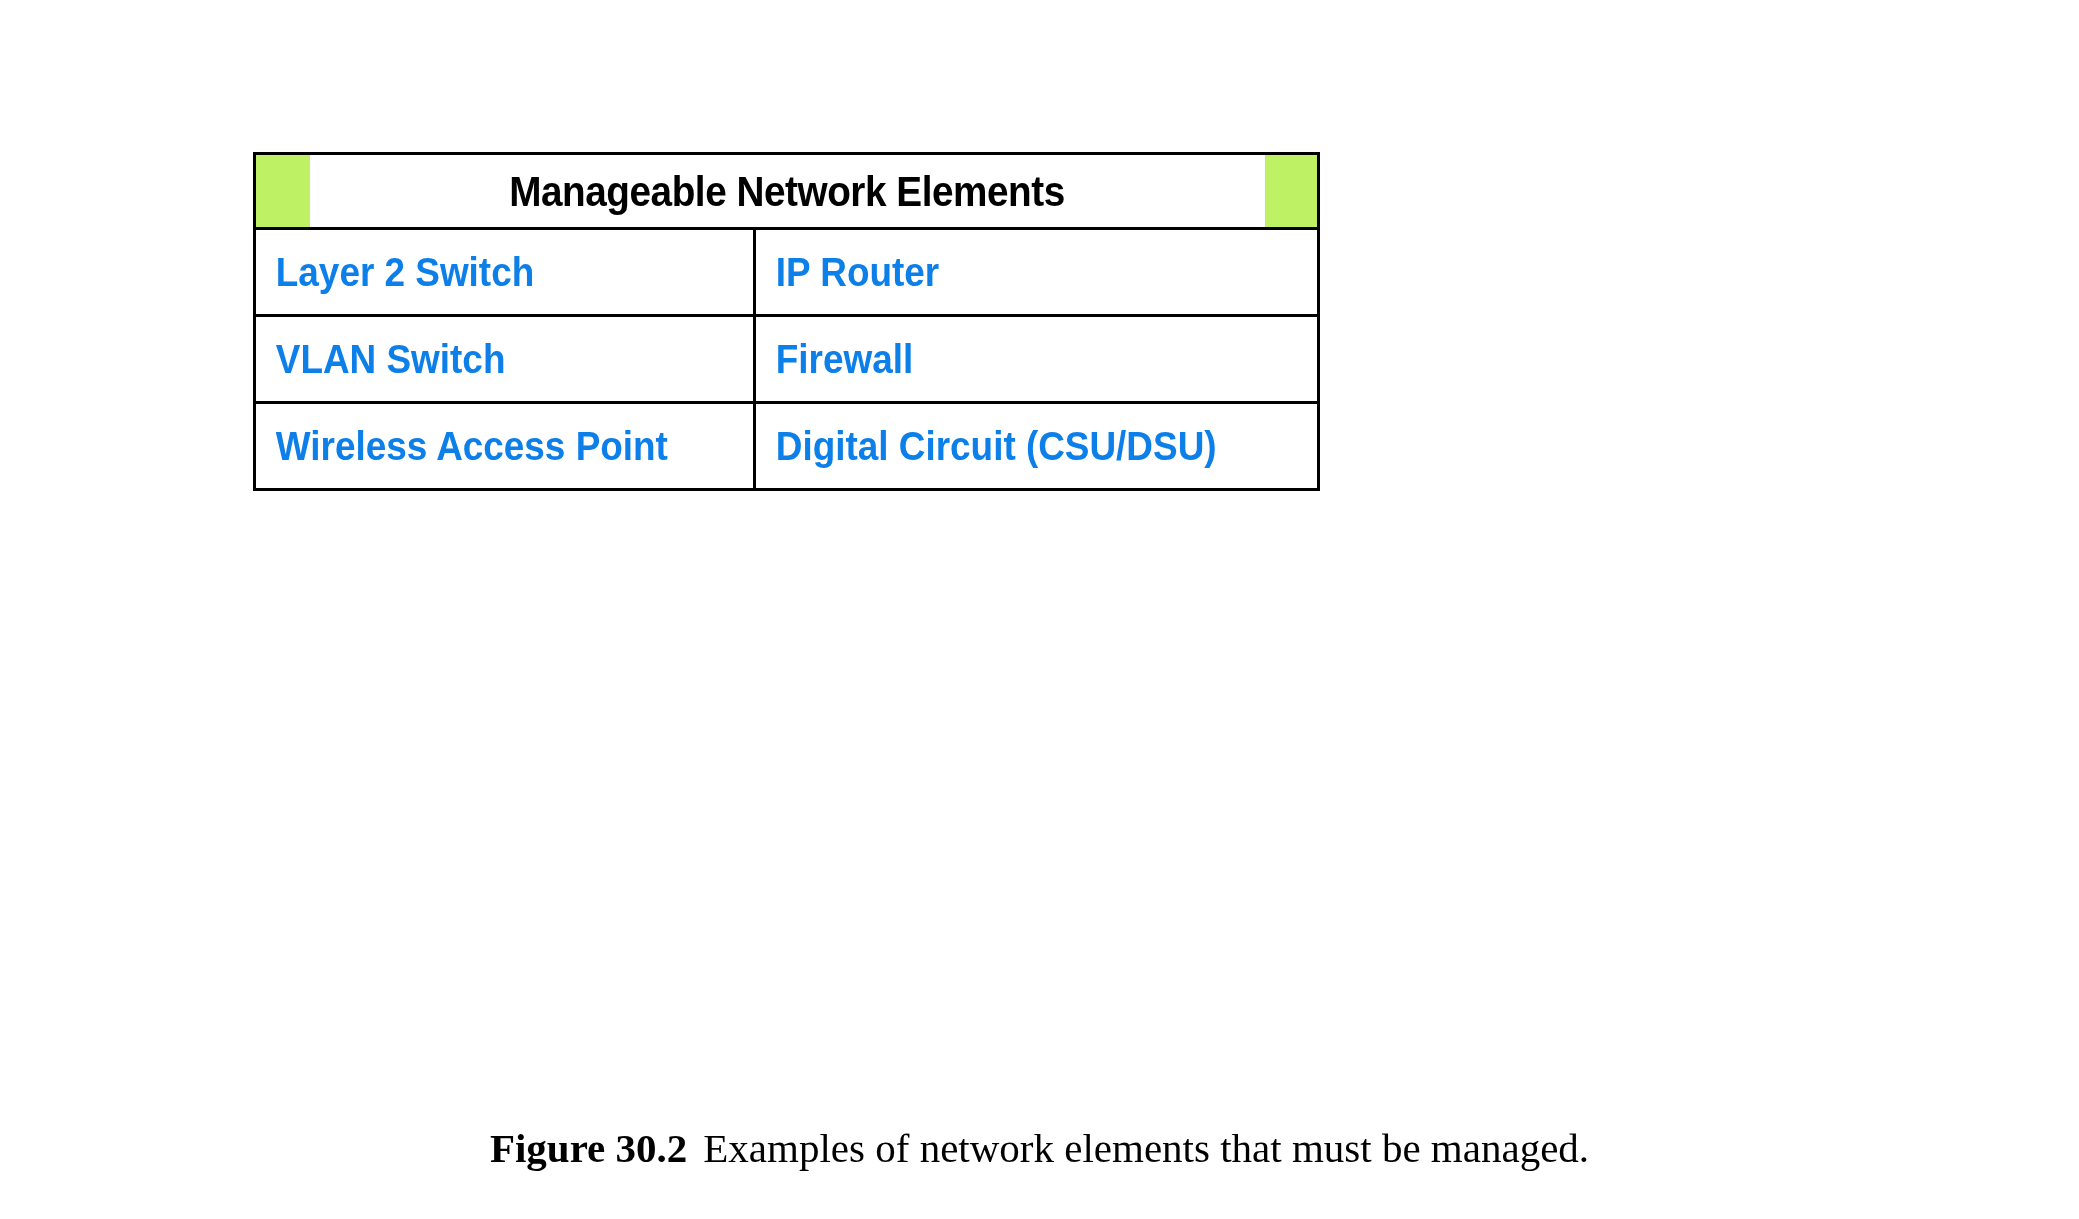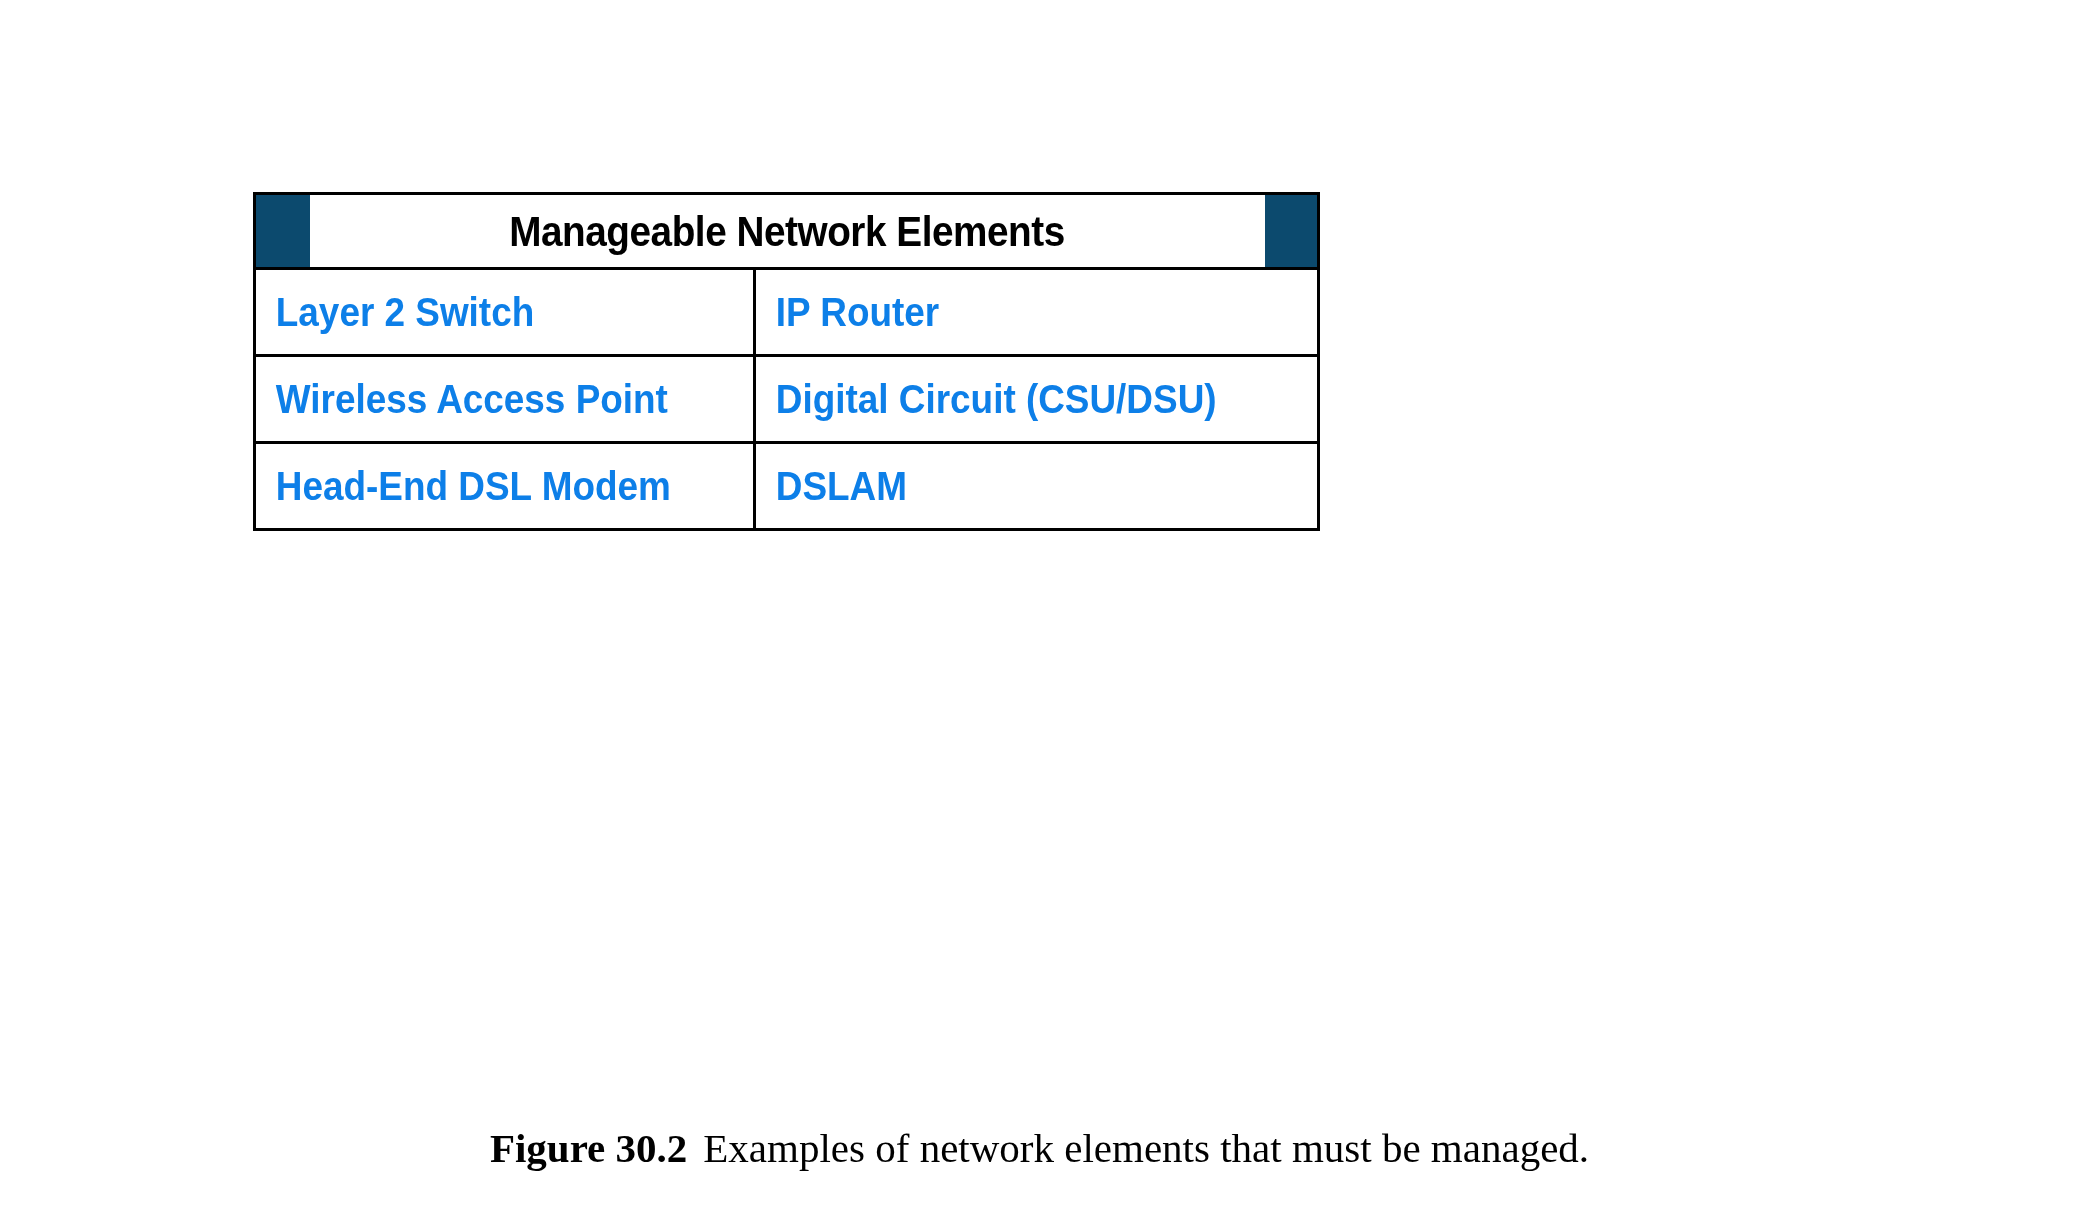--- a/index.html
+++ b/index.html
@@ -27,22 +27,21 @@
     position: absolute;
     left: 253px;
     top: 152px;
     width: 1064px;
   }
 
   table.net-table {
     width: 1064px;
     border-collapse: collapse;
     table-layout: fixed;
-    background: #0c4a6e;
-    margin-top: 40px;
+    background: #bef264;
   }
 
   table.net-table td,
   table.net-table th {
     border: 3px solid #000000;
     padding: 0;
     vertical-align: middle;
     background: #ffffff;
   }
 
@@ -118,26 +117,26 @@
         <tr>
           <th class="hdr-cell" colspan="2">Manageable Network Elements</th>
         </tr>
       </thead>
       <tbody>
         <tr>
           <td class="cell"><span class="cell-text">Layer 2 Switch</span></td>
           <td class="cell"><span class="cell-text">IP Router</span></td>
         </tr>
         <tr>
+          <td class="cell"><span class="cell-text">VLAN Switch</span></td>
+          <td class="cell"><span class="cell-text">Firewall</span></td>
+        </tr>
+        <tr>
           <td class="cell"><span class="cell-text">Wireless Access Point</span></td>
           <td class="cell"><span class="cell-text">Digital Circuit (CSU/DSU)</span></td>
-        </tr>
-        <tr>
-          <td class="cell"><span class="cell-text">Head-End DSL Modem</span></td>
-          <td class="cell"><span class="cell-text">DSLAM</span></td>
         </tr>
       </tbody>
     </table>
   </div>
 
   <div class="caption">
     <span class="fig-label">Figure 30.2</span><span class="gap"></span><span class="fig-text">Examples of network elements that must be managed.</span>
   </div>
 
 </div>

